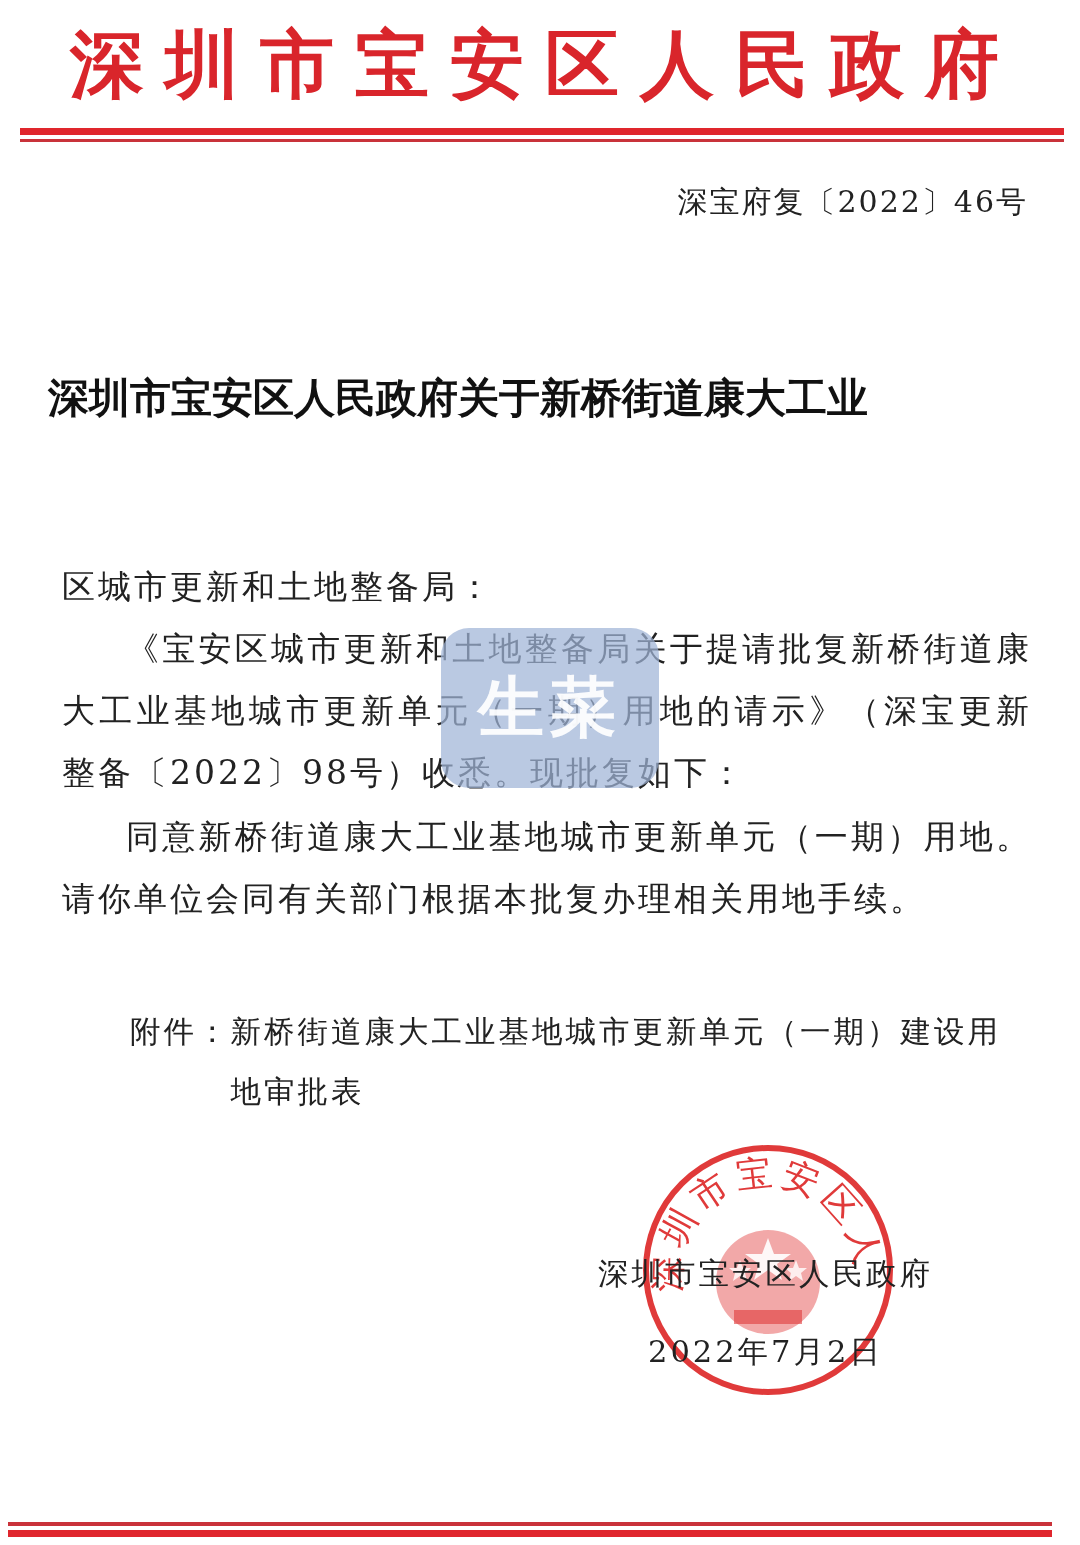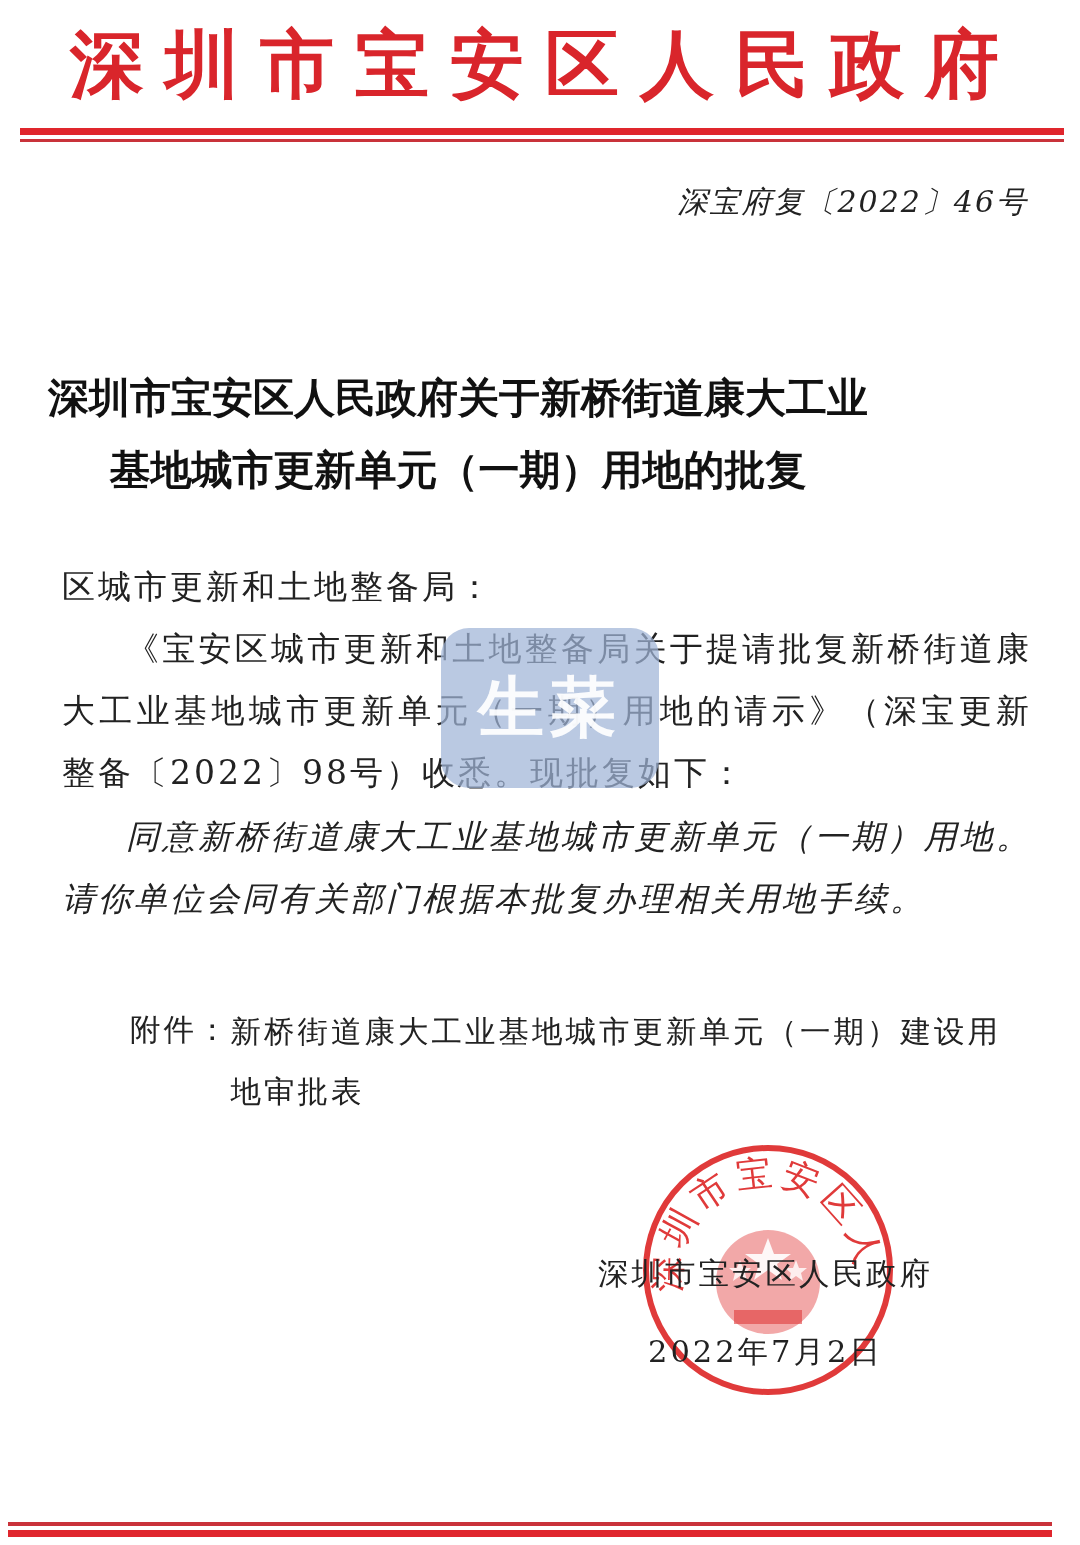--- a/index.html
+++ b/index.html
@@ -5,59 +5,58 @@
   html, body { margin: 0; padding: 0; background: #ffffff; }
   body { width: 1080px; height: 1545px; position: relative; overflow: hidden;
          font-family: "DejaVu Serif", "Liberation Serif", serif; color: #1a1a1a; }
   .masthead { position: absolute; left: 0; top: 14px; width: 1080px; text-align: center;
               color: #d9252b; font-family: "DejaVu Sans", sans-serif; font-size: 74px;
               font-weight: bold; letter-spacing: 21px; line-height: 100px; padding-left: 10px;
               box-sizing: border-box; }
   .rule-thick { position: absolute; background: #e0262d; }
   .rule-thin { position: absolute; background: #c9323a; }
   .doc-number { position: absolute; right: 52px; top: 182px; font-size: 30px; letter-spacing: 2px;
-                color: #222; font-style: italic; }
+                color: #222; }
   .title { position: absolute; left: 0; top: 362px; width: 916px; text-align: center;
            font-family: "DejaVu Sans", sans-serif; font-weight: bold; font-size: 41px;
            line-height: 72px; color: #111; }
   .para { position: absolute; left: 62px; width: 970px; font-size: 33px; line-height: 62px;
           letter-spacing: 3px; color: #222; text-align: justify; }
   .indent { text-indent: 64px; }
   .watermark { position: absolute; left: 441px; top: 628px; width: 218px; height: 160px;
                background: rgba(160,180,215,0.72); border-radius: 28px;
                display: flex; flex-direction: column; align-items: center; justify-content: center;
                color: rgba(255,255,255,0.92); font-family: "DejaVu Sans", sans-serif;
                font-weight: bold; font-size: 66px; line-height: 74px; letter-spacing: 6px; }
   .attach { position: absolute; left: 130px; top: 1002px; font-size: 30.5px; line-height: 60px;
             letter-spacing: 3px; color: #222; display: flex; }
-  .attach-label { white-space: nowrap; font-family: Liberation Mono, monospace; }
+  .attach-label { white-space: nowrap; }
   .attach-text { width: 800px; font-family: Liberation Serif, serif; }
   .seal { position: absolute; left: 640px; top: 1142px; width: 256px; height: 256px; }
   .signer { position: absolute; left: 598px; top: 1254px; font-size: 30.5px; letter-spacing: 3px;
             color: #222; }
   .date { position: absolute; left: 648px; top: 1316px; font-size: 30.5px; letter-spacing: 3px;
           color: #222; margin-top: 16px; }
 </style>
 </head>
 <body>
 
 <div class="masthead">深圳市宝安区人民政府</div>
 <div class="rule-thick" style="left:20px; top:128px; width:1044px; height:7px;"></div>
 <div class="rule-thin" style="left:20px; top:139px; width:1044px; height:3px;"></div>
 
 <div class="doc-number">深宝府复〔2022〕46号</div>
 
 <div class="title">
   <div>深圳市宝安区人民政府关于新桥街道康大工业</div>
-  <div>基地城市更新单元（一期）用地的批复</div>
 </div>
 
 <div class="para" style="top:556px;">区城市更新和土地整备局：</div>
 <div class="para indent" style="top:618px;">《宝安区城市更新和土地整备局关于提请批复新桥街道康大工业基地城市更新单元（一期）用地的请示》（深宝更新整备〔2022〕98号）收悉。现批复如下：</div>
-<div class="para indent" style="top:806px;font-style:italic;">同意新桥街道康大工业基地城市更新单元（一期）用地。请你单位会同有关部门根据本批复办理相关用地手续。</div>
+<div class="para indent" style="top:806px;">同意新桥街道康大工业基地城市更新单元（一期）用地。请你单位会同有关部门根据本批复办理相关用地手续。</div>
 
 <div class="watermark">
   <div>生菜</div>
 </div>
 
 <div class="attach">
   <span class="attach-label">附件：</span>
   <span class="attach-text">新桥街道康大工业基地城市更新单元（一期）建设用地审批表</span>
 </div>
 

